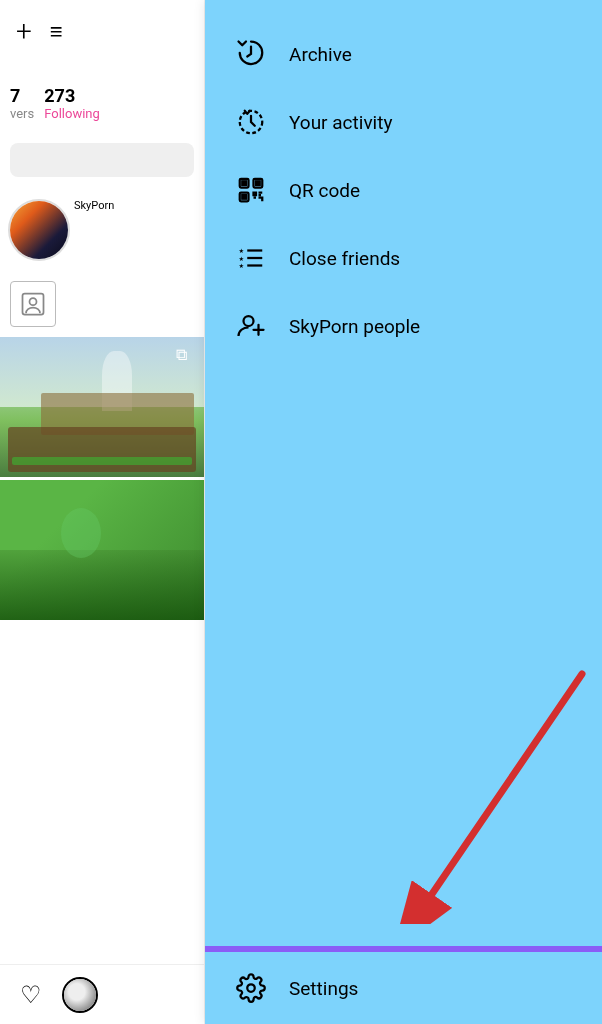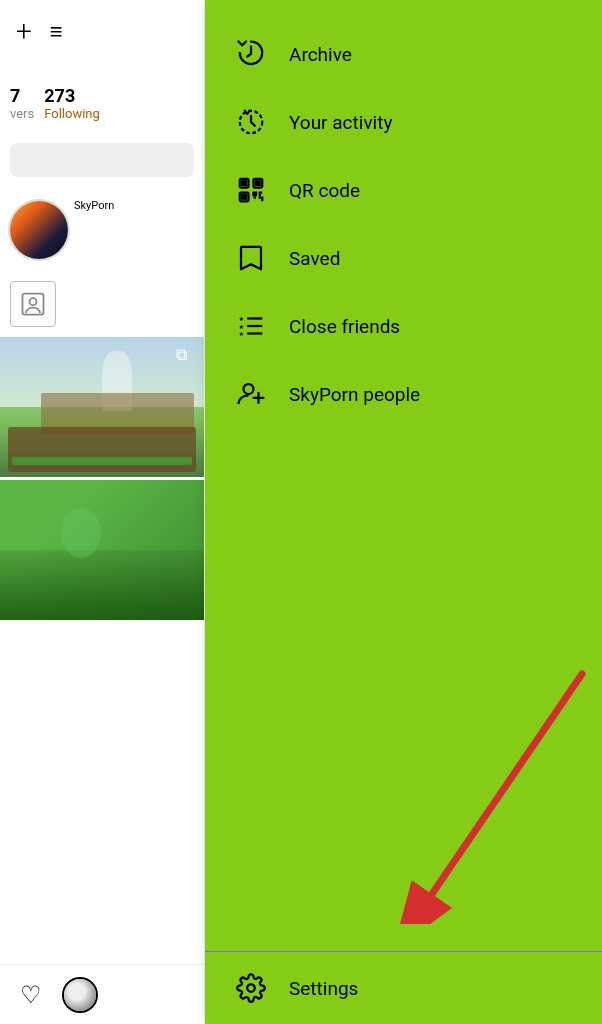--- a/index.html
+++ b/index.html
@@ -61,21 +61,21 @@
 
     .stat-number {
       font-size: 18px;
       font-weight: 700;
       color: #000;
       line-height: 1.1;
     }
 
     .stat-label {
       font-size: 13px;
-      color: #a16207;
+      color: #ec4899;
     }
 
     .followers-partial {
       font-size: 13px;
       color: #888;
       text-align: right;
     }
 
     .search-bar {
       margin: 12px 10px;
@@ -197,21 +197,21 @@
       background: radial-gradient(circle at 40% 40%, #eee 30%, #555 100%);
     }
 
     
     .right-panel {
       position: absolute;
       left: 205px;
       top: 0;
       width: 397px;
       height: 1024px;
-      background: #84cc16;
+      background: #7dd3fc;
       box-shadow: -2px 0 10px rgba(0,0,0,0.08);
       z-index: 10;
     }
 
     .menu-list {
       padding: 20px 0 0 0;
     }
 
     .menu-item {
       display: flex;
@@ -239,21 +239,21 @@
       font-size: 19px;
       font-weight: 400;
       color: #000;
     }
 
     .settings-section {
       position: absolute;
       bottom: 0;
       left: 0;
       width: 100%;
-      border-top: 1px solid #8b5cf6;
+      border-top: 6px solid #8b5cf6;
     }
 
     .settings-item {
       display: flex;
       align-items: center;
       gap: 20px;
       padding: 18px 28px;
       cursor: pointer;
     }
 
@@ -401,28 +401,20 @@
           <rect x="3" y="14" width="7" height="7" rx="1"></rect>
           <rect x="5" y="5" width="3" height="3" fill="#000"></rect>
           <rect x="16" y="5" width="3" height="3" fill="#000"></rect>
           <rect x="5" y="16" width="3" height="3" fill="#000"></rect>
           <path d="M14 14h2v2h-2z M18 14h3 M14 18h2 M18 18h3v3 M18 16h2"></path>
         </svg>
       </div>
       <span class="menu-label">QR code</span>
     </div>
 
-    <div class="menu-item">
-      <div class="menu-icon">
-        <svg viewBox="0 0 24 24" fill="none" stroke="#000" stroke-width="1.8">
-          <path d="M5 3h14a1 1 0 0 1 1 1v17l-8-4-8 4V4a1 1 0 0 1 1-1z" stroke-linejoin="round"></path>
-        </svg>
-      </div>
-      <span class="menu-label">Saved</span>
-    </div>
 
     <div class="menu-item">
       <div class="menu-icon">
         <svg viewBox="0 0 24 24" fill="none" stroke="#000" stroke-width="1.8">
           <line x1="9" y1="6" x2="21" y2="6"></line>
           <line x1="9" y1="12" x2="21" y2="12"></line>
           <line x1="9" y1="18" x2="21" y2="18"></line>
           <text x="2" y="8" font-size="5" fill="#000" stroke="none">★</text>
           <text x="2" y="14" font-size="5" fill="#000" stroke="none">★</text>
           <text x="2" y="20" font-size="5" fill="#000" stroke="none">★</text>

